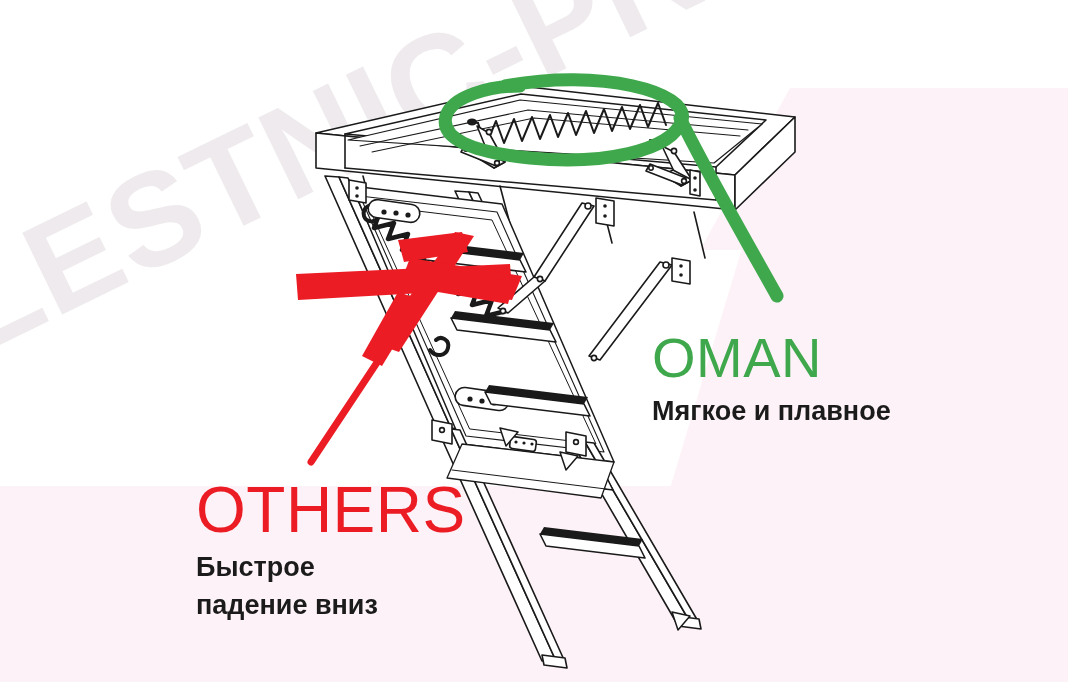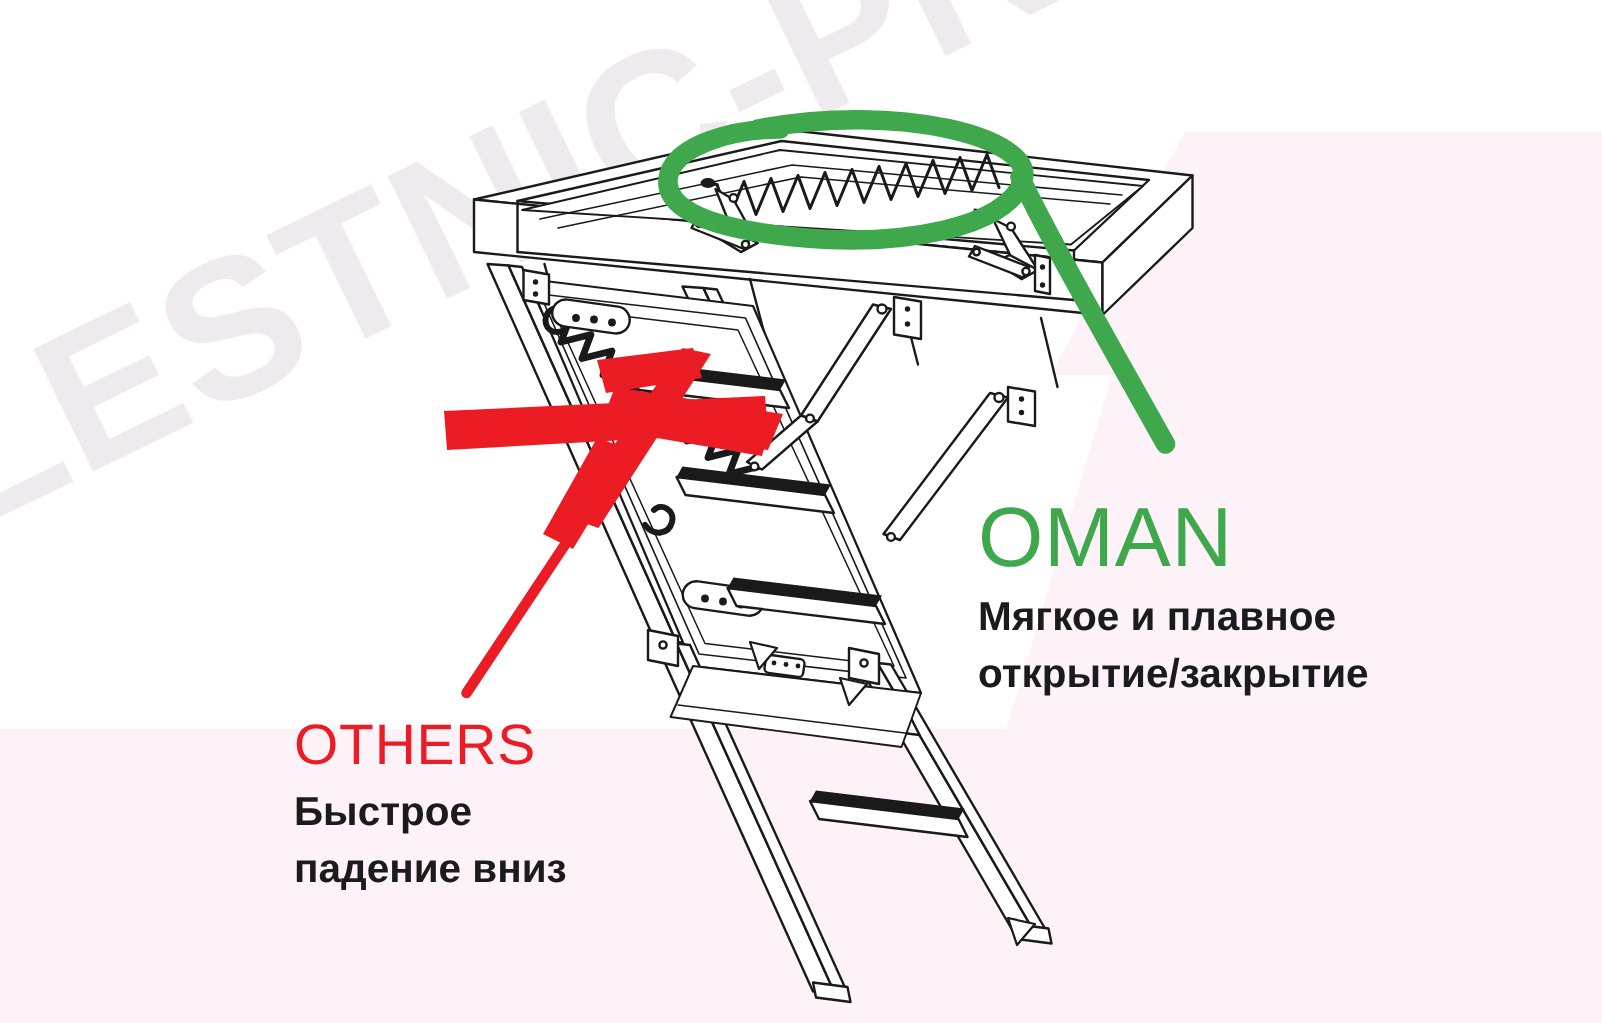--- a/index.html
+++ b/index.html
@@ -47,21 +47,21 @@
   .label-sub{
     font-size:27px;
     line-height:1.42;
     color:#1b1b1b;
     font-weight:bold;
     white-space:nowrap;
   }
   #oman-block{left:652px;top:330px;}
   #oman-block .label-title{color:#3fa84c;font-size:56px;}
   #others-block{left:196px;top:478px;}
-  #others-block .label-title{color:#ec1c24;font-size:38px;}
+  #others-block .label-title{color:#ec1c24;font-size:64px;}
 </style>
 </head>
 <body>
 
 <div id="stage">
 
   <svg class="bg-layer" viewBox="0 0 1068 682" preserveAspectRatio="none">
     <rect x="0" y="0" width="1068" height="682" fill="#ffffff"></rect>
 
     <polygon points="1068,88 1068,682 612,682 790,88" fill="#fdf2f7"></polygon>
@@ -261,21 +261,20 @@
       <path d="M384,352 L311,462"></path>
     </g>
     <g fill="#ec1c24" stroke="none">
       <polygon points="398,240 462,232 468,252 404,262"></polygon>
     </g>
   </svg>
 
   <div class="label-block" id="oman-block">
     <div class="label-title">OMAN</div>
     <div class="label-sub">Мягкое и плавное</div>
-    <div class="label-sub">открытие/закрытие</div>
   </div>
 
   <div class="label-block" id="others-block">
     <div class="label-title">OTHERS</div>
     <div class="label-sub">Быстрое</div>
     <div class="label-sub">падение вниз</div>
   </div>
 
 </div>
 

